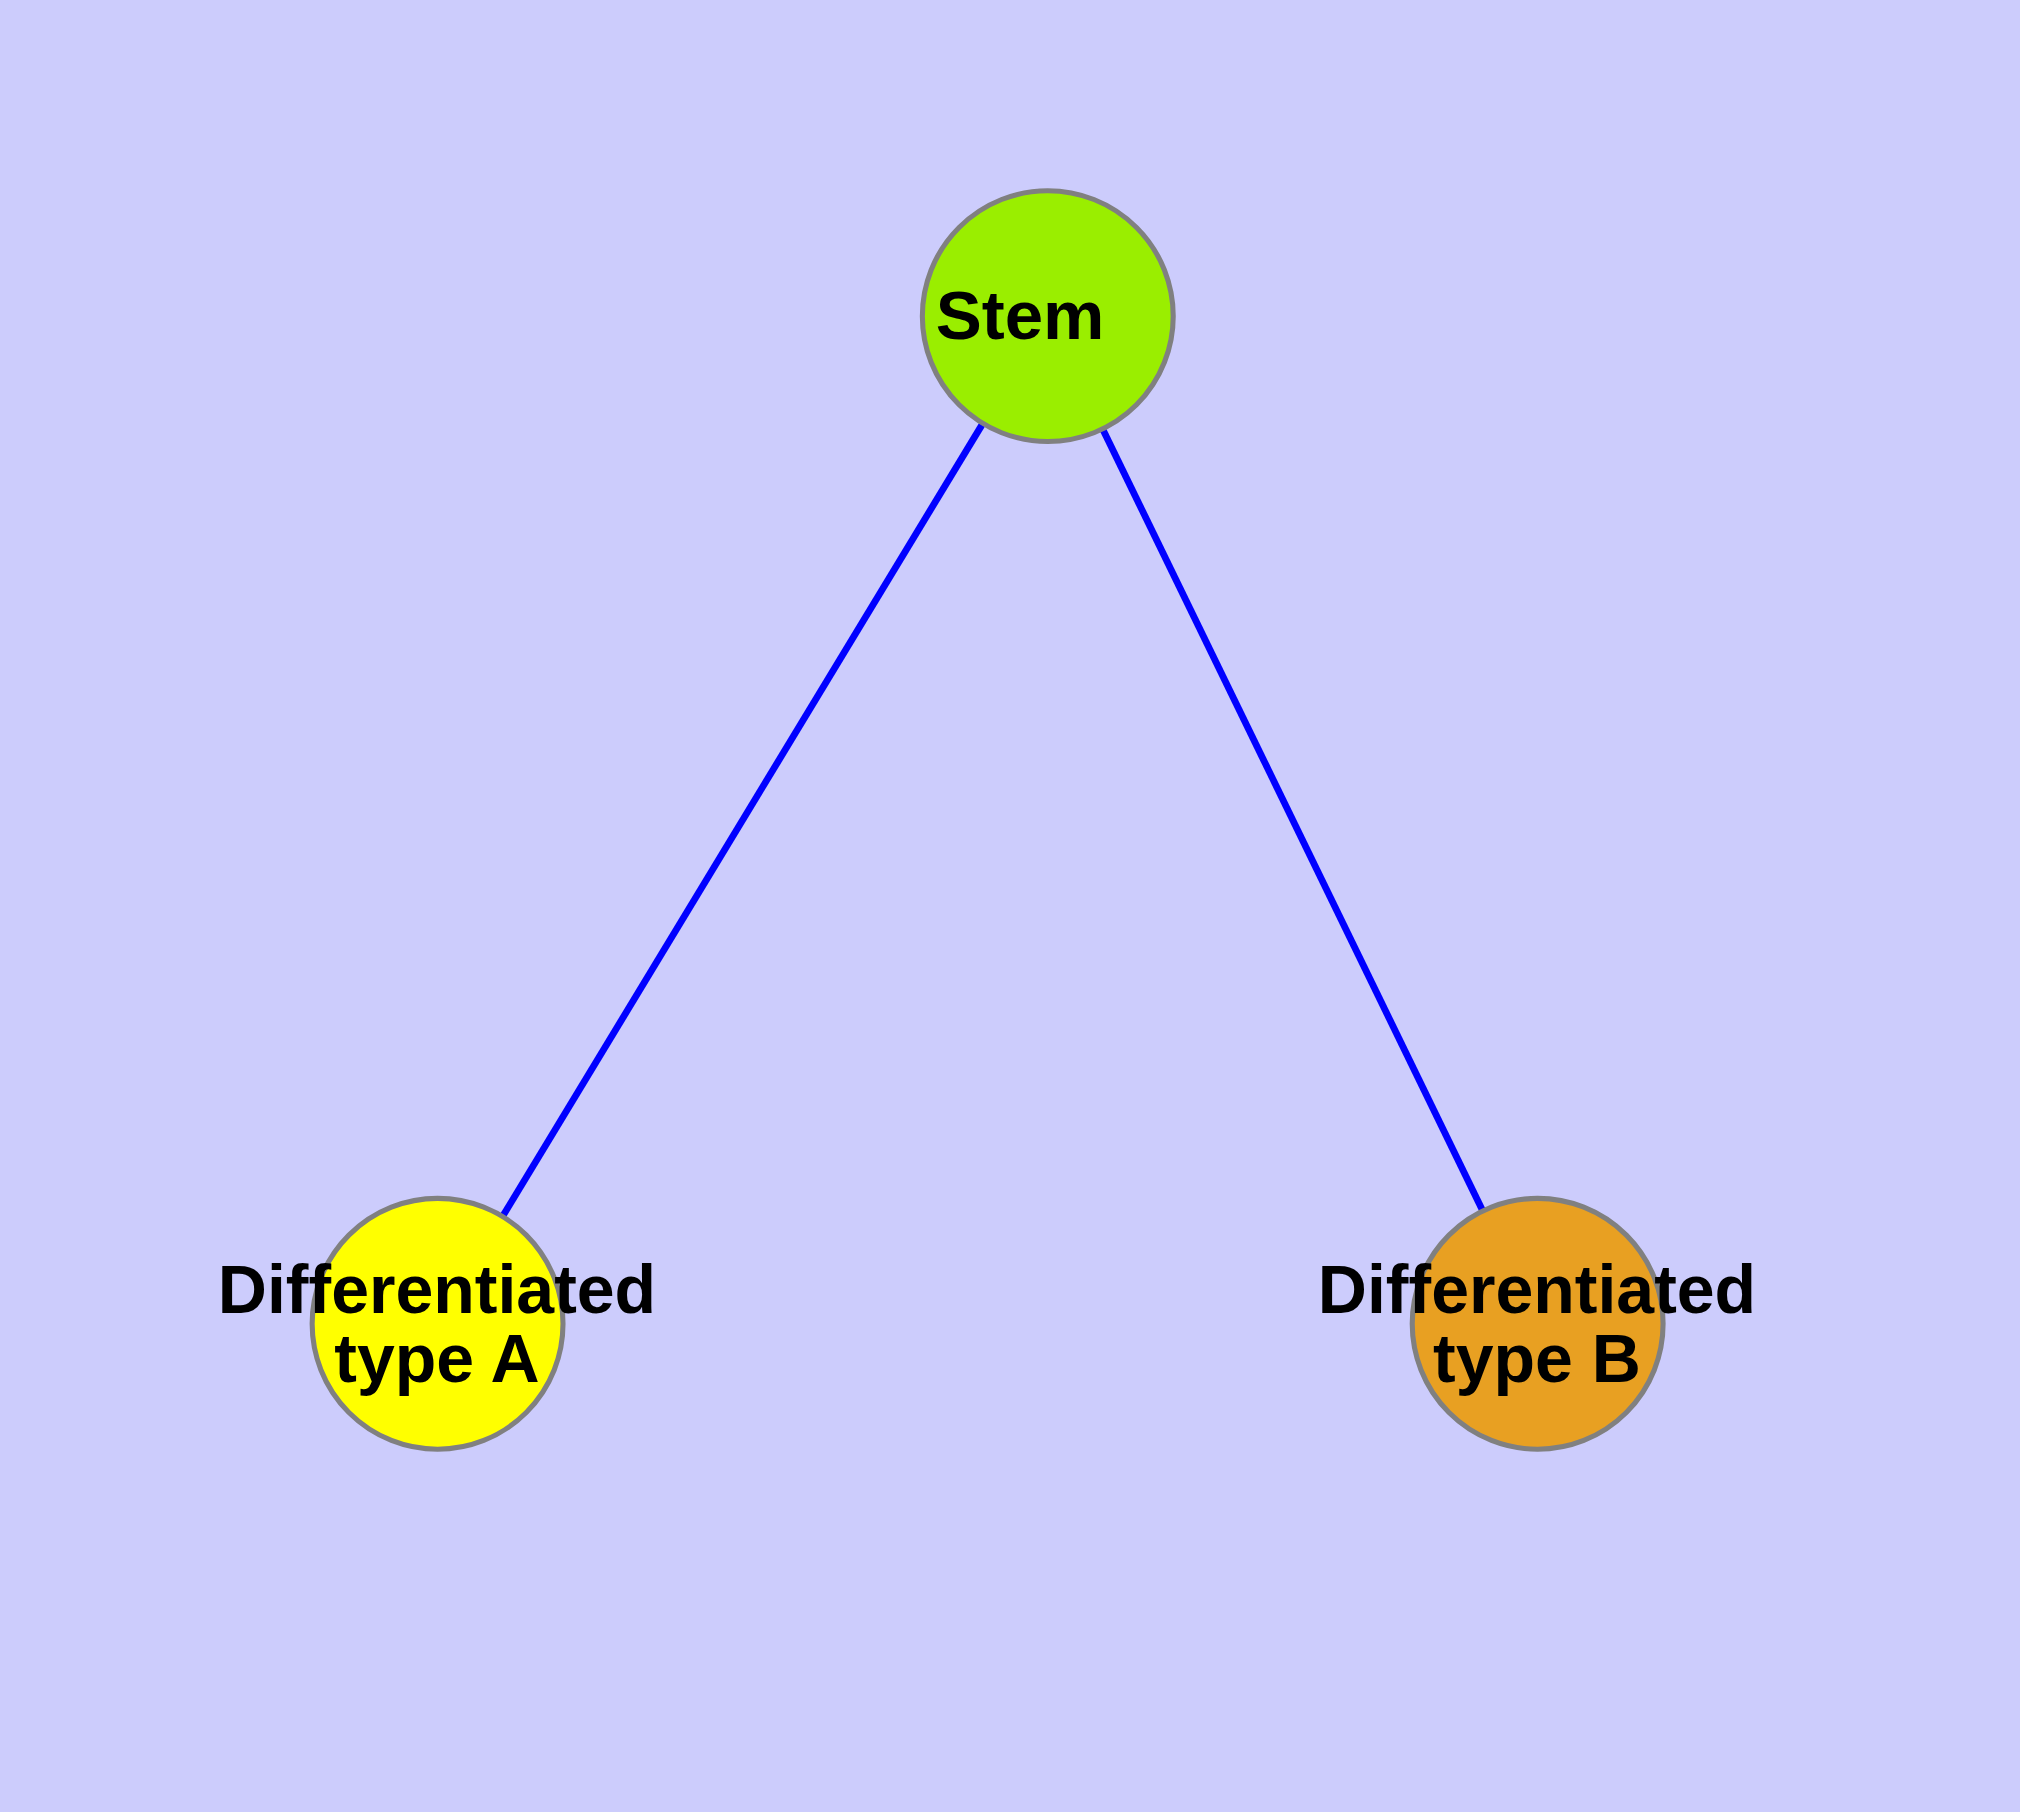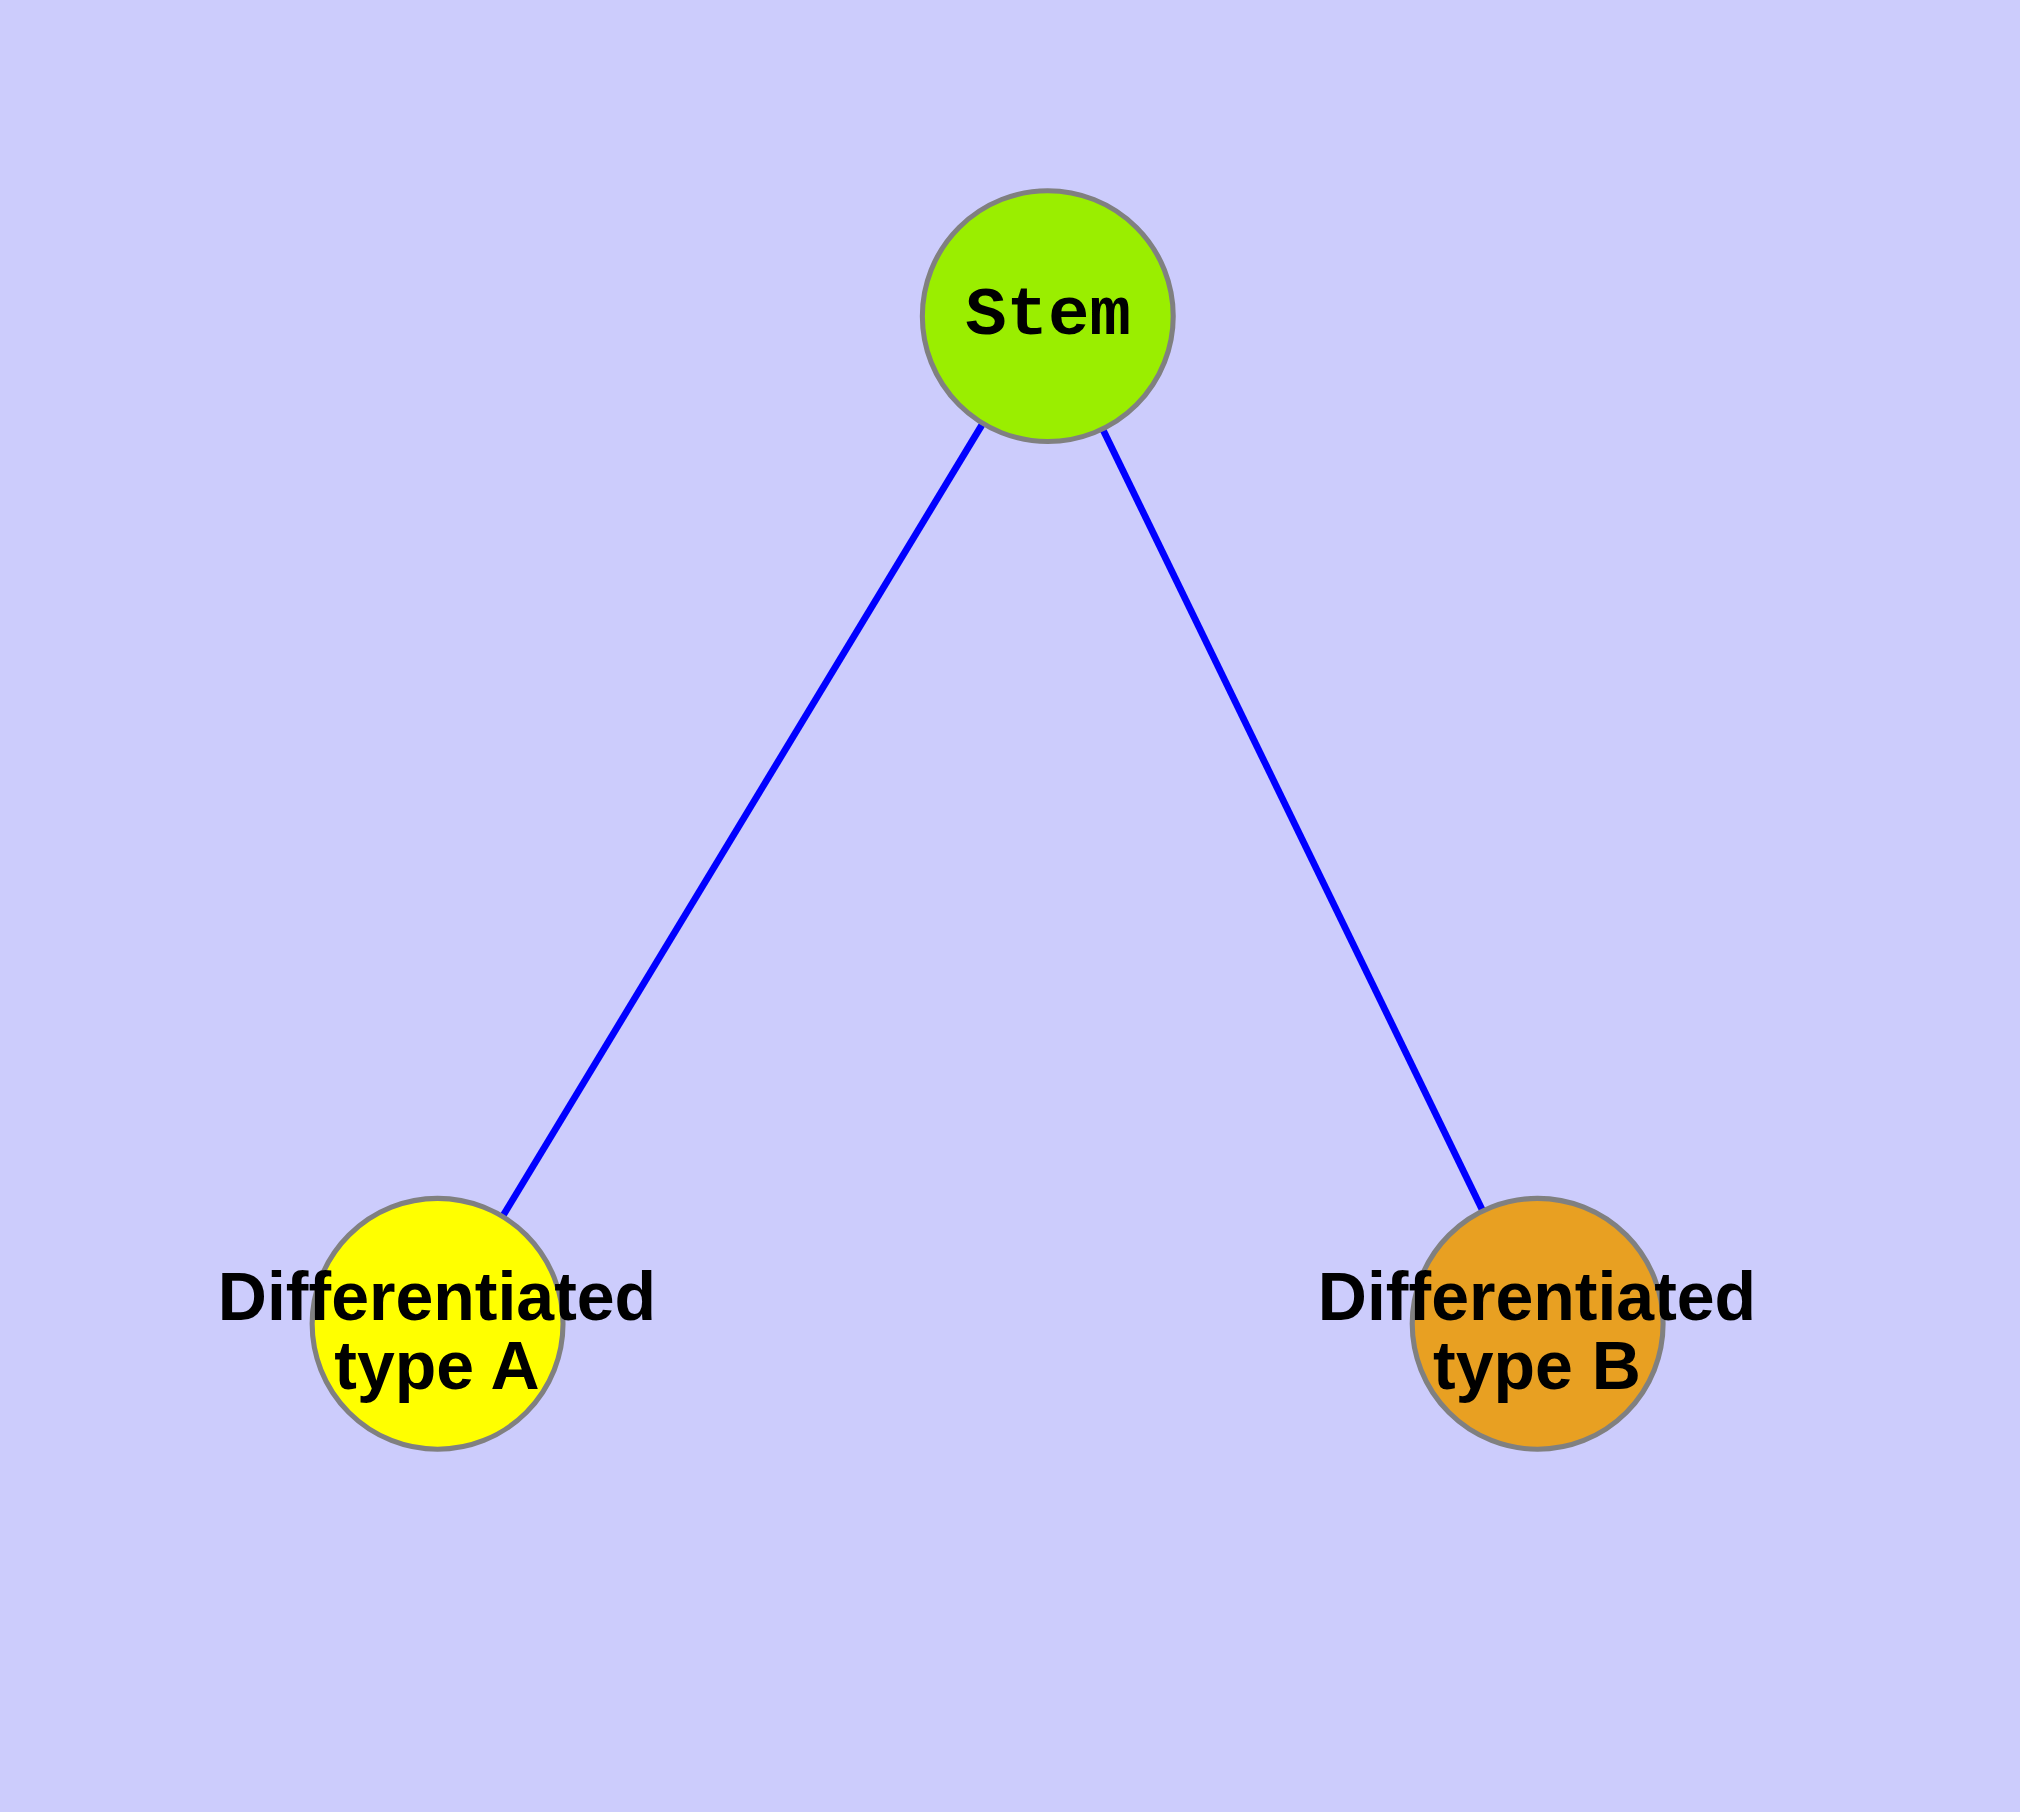--- a/index.html
+++ b/index.html
@@ -35,40 +35,39 @@
     white-space: pre;
     line-height: 1.02;
     pointer-events: none;
     transform: translate(-50%, -50%);
   }
   .node-label.root-label {
     font-size: 69px;
   }
   .node-label.leaf-label {
     font-size: 68px;
-    margin-top: 7px;
   }
 </style>
 </head>
 <body>
 
 <div id="graph-canvas" style="background: rgb(204, 204, 252);">
 
   <svg id="graph-svg" viewBox="0 0 2384 2138">
     <g>
       <line x1="1158.3025805189627" y1="501.30865522632416" x2="593.6974194810373" y2="1433.6913447736758" stroke="#0000ff" stroke-width="8"></line>
       <line x1="1301.5801806663796" y1="507.90455849883284" x2="1748.4198193336204" y2="1427.0954415011672" stroke="#0000ff" stroke-width="8"></line>
     </g>
     <g>
       <circle cx="1236" cy="373" r="148" fill="#9aee00" stroke="#808080" stroke-width="6"></circle>
       <circle cx="516" cy="1562" r="148" fill="#ffff00" stroke="#808080" stroke-width="6"></circle>
       <circle cx="1814" cy="1562" r="148" fill="#e8a022" stroke="#808080" stroke-width="6"></circle>
     </g>
   </svg>
 
-  <div class="node-label root-label" style="left: 1048px; top: 316px; color: rgb(0, 0, 0); font-family: Liberation Mono, monospace;">Stem</div>
+  <div class="node-label root-label" style="left: 1020px; top: 316px; color: rgb(0, 0, 0);">Stem</div>
   <div class="node-label leaf-label" style="left: 437px; top: 1324px; color: rgb(0, 0, 0);">Differentiated
 type A</div>
   <div class="node-label leaf-label" style="left: 1537px; top: 1324px; color: rgb(0, 0, 0);">Differentiated
 type B</div>
 
 </div>
 
 
 </body></html>

